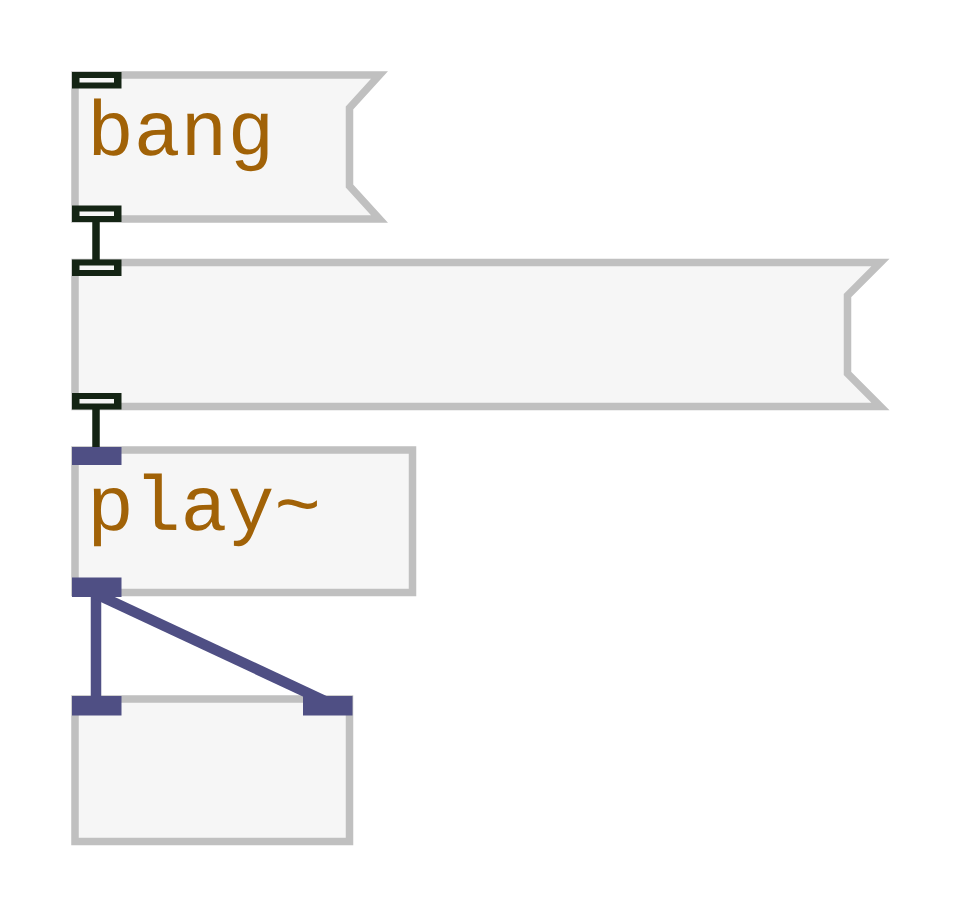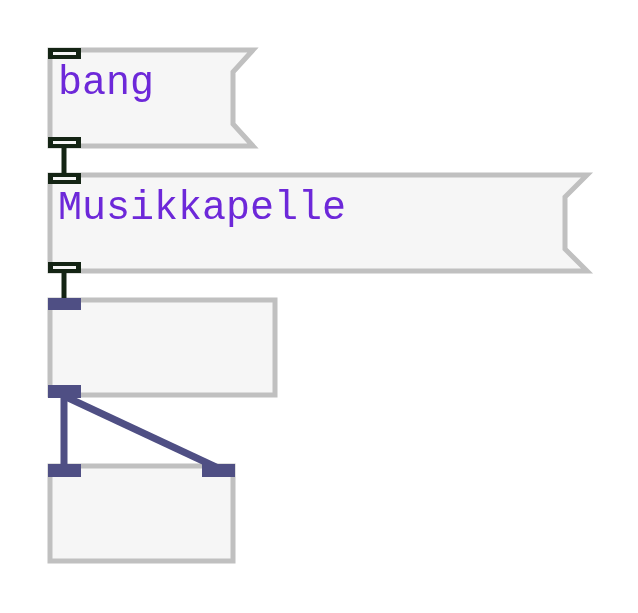--- a/index.html
+++ b/index.html
@@ -1,22 +1,22 @@
 <!DOCTYPE html>
 <html><head>
   <meta charset="utf-8">
   <style>
     html, body { margin: 0; padding: 0; background: #ffffff; }
     body { width: 638px; height: 613px; position: relative; overflow: hidden; }
     .canvas { position: absolute; left: 0; top: 0; width: 638px; height: 613px; }
     .box-text {
       position: absolute;
       font-family: "Liberation Mono", "DejaVu Sans Mono", monospace;
-      font-size: 40px;
-      color: #6d28d9;
+      font-size: 52px;
+      color: #a16207;
       line-height: 1;
       white-space: pre;
     }
     svg { position: absolute; left: 0; top: 0; }
   </style>
 </head>
 <body>
 
 <div class="canvas">
   <svg width="638" height="613" viewBox="0 0 638 613">
@@ -54,14 +54,14 @@
     </g>
 
     <rect x="48" y="298" width="33" height="12" fill="#4f4f84"></rect>
     <rect x="48" y="385" width="33" height="13" fill="#4f4f84"></rect>
 
     <rect x="48" y="464" width="33" height="13" fill="#4f4f84"></rect>
     <rect x="202" y="464" width="33" height="13" fill="#4f4f84"></rect>
   </svg>
 
   <div class="box-text" style="left:58px; top:64px;">bang</div>
-  <div class="box-text" style="left:58px; top:189px;">Musikkapelle</div>
+  <div class="box-text" style="left:58px; top:314px;">play~</div>
 </div>
 
 </body></html>

